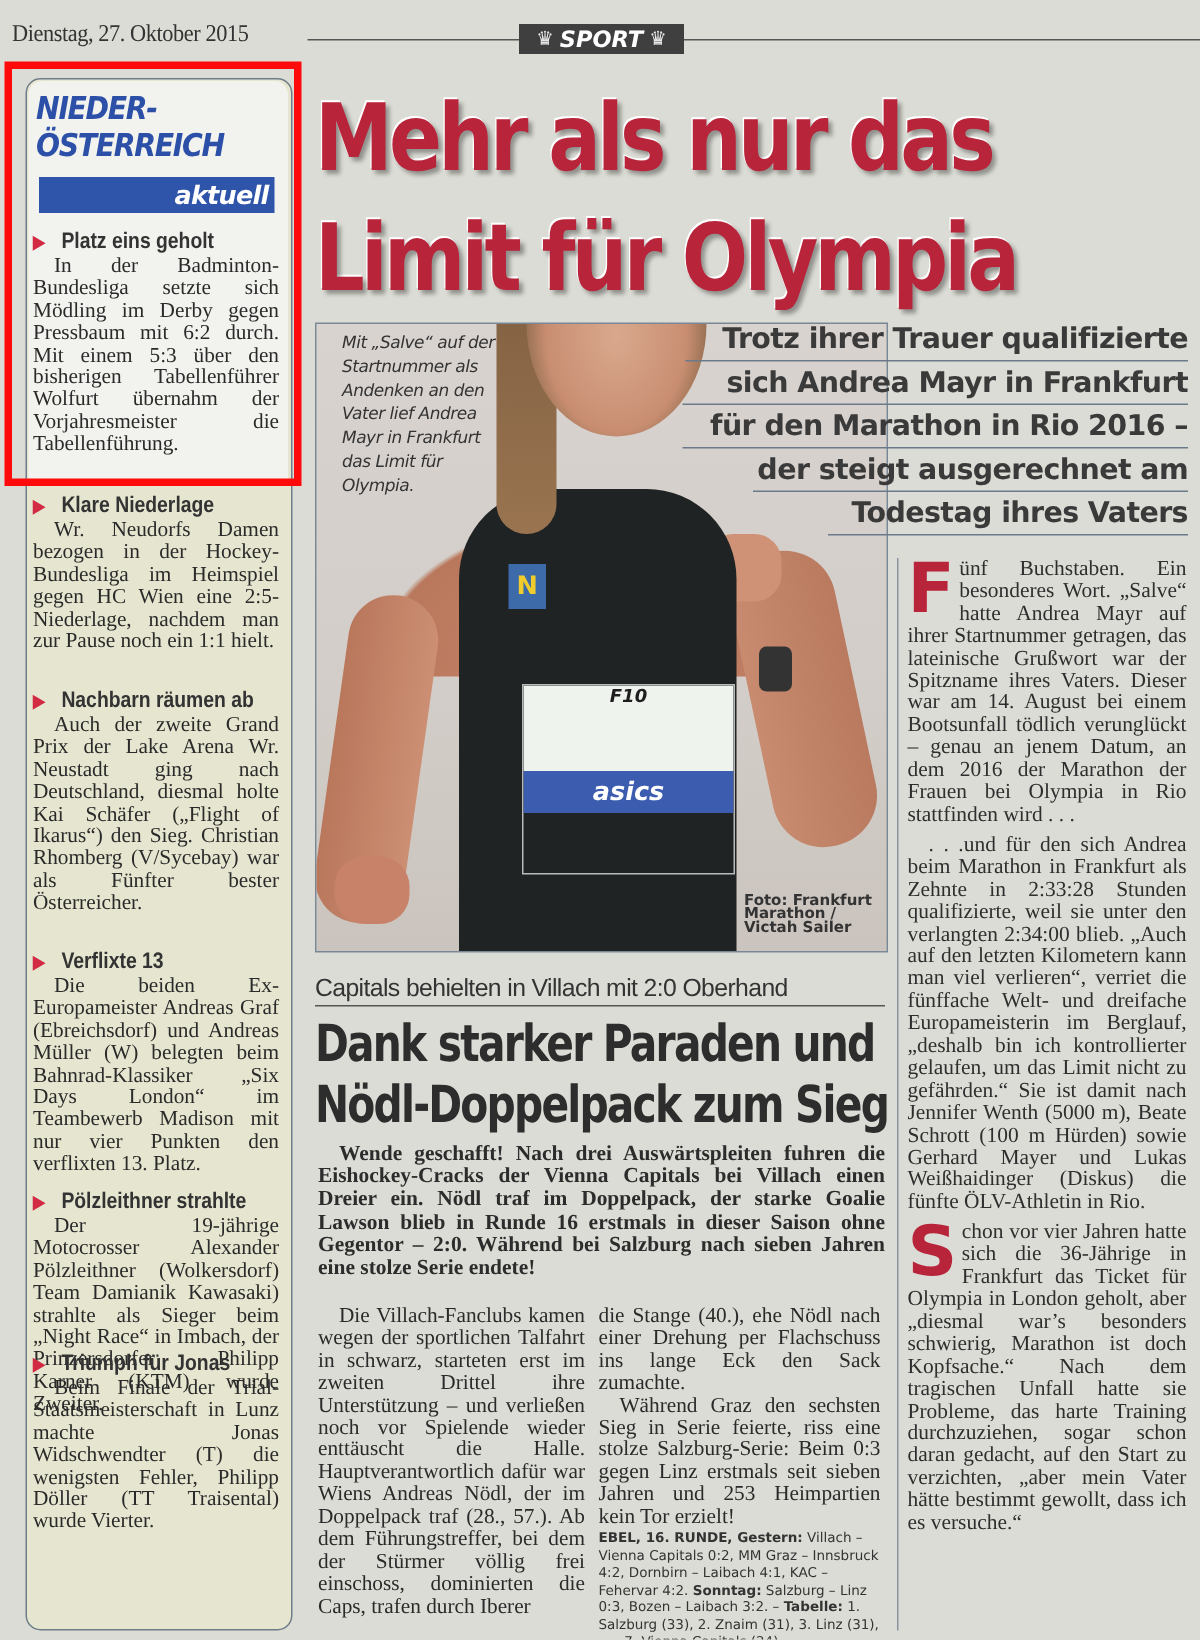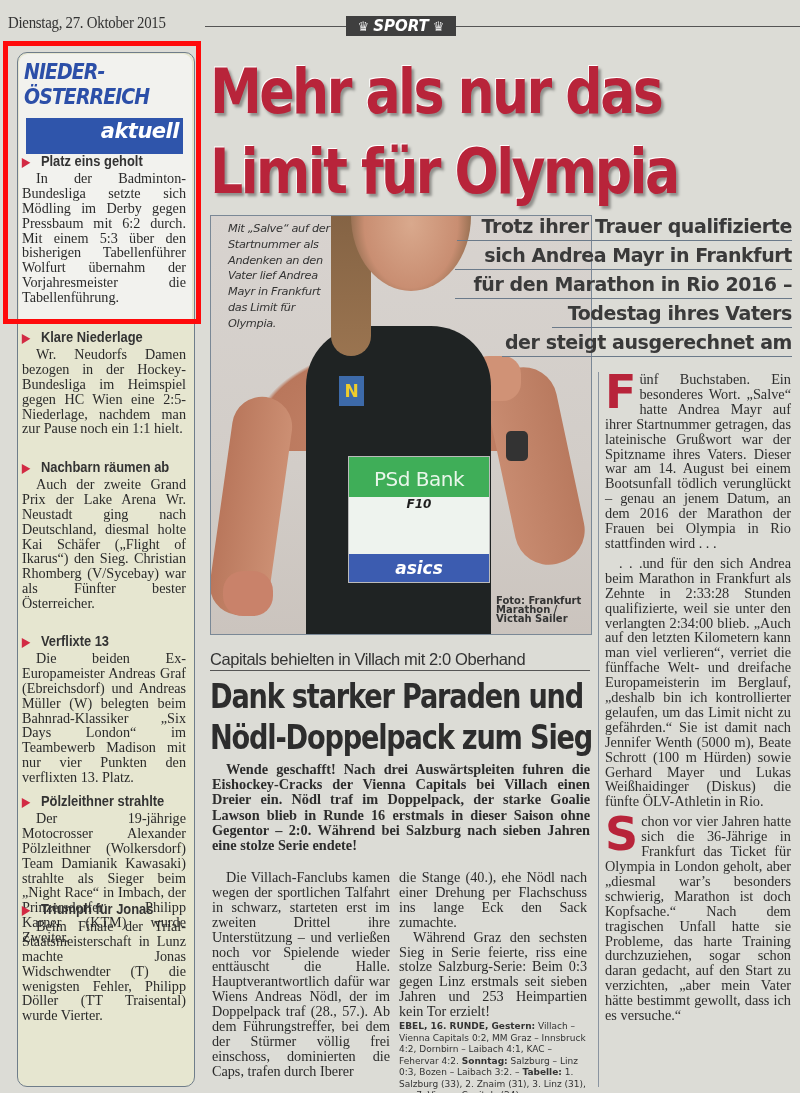--- a/index.html
+++ b/index.html
@@ -30,22 +30,22 @@
   #highlight {
     left:3px; top:41px; width:198px; height:283px;
     border:5px solid #ff0a0a; box-sizing:border-box; z-index:5;
   }
   #region-title {
     left:24px; top:60px; color:#2c4fa8;
     font-family:"DejaVu Sans", sans-serif; font-weight:bold; font-style:italic;
     font-size:21px; line-height:25px; letter-spacing:-1px; transform:scaleX(0.9); transform-origin:left;
   }
   #aktuell-bar {
-    left:26px; top:118px; width:157px; height:36px; background:#2f55ab; color:#fff;
-    font-family:"DejaVu Sans", sans-serif; font-weight:bold; font-style:italic; font-size:21px;
+    left:26px; top:118px; width:157px; height:24px; background:#2f55ab; color:#fff;
+    font-family:"DejaVu Sans", sans-serif; font-weight:bold; font-style:italic; font-size:17px;
     text-align:right; line-height:26px; padding-right:4px; box-sizing:border-box; letter-spacing:-0.5px;
   }
   .side-item { left:22px; width:164px; font-size:14.2px; line-height:14.9px; }
   .side-head {
     font-family:"Liberation Sans", sans-serif; font-weight:bold; font-size:15px;
     color:#333; transform:scaleX(0.86); transform-origin:left; white-space:nowrap; margin-bottom:1px;
   }
   .tri { color:#d22a43; font-size:12px; display:inline-block; width:22px; }
   .side-body { text-align:justify; hyphens:manual; }
   .side-body::first-line { }
@@ -170,21 +170,20 @@
   <div class="abs" id="arm-left"></div>
   <div class="abs" id="fist-left"></div>
   <div class="abs" id="arm-right"></div>
   <div class="abs" id="fist-right"></div>
   <div class="abs" id="watch"></div>
   <div class="abs" id="runner-torso"></div>
   <div class="abs" id="runner-hair"></div>
   <div class="abs" id="runner-head"></div>
   <div class="abs" id="n-logo">N</div>
   <div class="abs" id="bib">
-    <div id="bib-top">PSd Bank</div>
     <div id="bib-mid">
       <span id="bib-num">F10</span>
     </div>
     <div id="bib-bot">asics</div>
   </div>
   <div class="abs" id="photo-caption">Mit „Salve“ auf der Startnummer als Andenken an den Vater lief Andrea Mayr in Frankfurt das Limit für Olympia.</div>
   <div class="abs" id="photo-credit">
     <div>Foto: Frankfurt</div>
     <div>Marathon /</div>
     <div>Victah Sailer</div>
@@ -193,22 +192,22 @@
 
 <div class="abs" id="headline">
   <div>Mehr als nur das</div>
   <div>Limit für Olympia</div>
 </div>
 
 <div class="abs" id="subhead">
   <div class="sub-line" style="width:335px">Trotz ihrer Trauer qualifizierte</div>
   <div class="sub-line" style="width:337px">sich Andrea Mayr in Frankfurt</div>
   <div class="sub-line" style="width:337px">für den Marathon in Rio 2016 –</div>
+  <div class="sub-line" style="width:290px">der steigt ausgerechnet am</div>
   <div class="sub-line" style="width:240px">Todestag ihres Vaters</div>
-  <div class="sub-line" style="width:290px">der steigt ausgerechnet am</div>
 </div>
 
 <div class="abs" id="right-rule"></div>
 <div class="abs" id="right-col">
   <p class="para"><span class="dropcap">F</span><span>ünf Buchstaben. Ein besonderes Wort. „Salve“ hatte Andrea Mayr auf ihrer Startnummer getragen, das lateinische Grußwort war der Spitzname ihres Vaters. Dieser war am 14. August bei einem Bootsunfall tödlich verunglückt – genau an jenem Datum, an dem 2016 der Marathon der Frauen bei Olympia in Rio stattfinden wird . . .</span></p>
   <p class="para indent">. . .und für den sich Andrea beim Marathon in Frankfurt als Zehnte in 2:33:28 Stunden qualifizierte, weil sie unter den verlangten 2:34:00 blieb. „Auch auf den letzten Kilometern kann man viel verlieren“, verriet die fünffache Welt- und dreifache Europameisterin im Berglauf, „deshalb bin ich kontrollierter gelaufen, um das Limit nicht zu gefährden.“ Sie ist damit nach Jennifer Wenth (5000 m), Beate Schrott (100 m Hürden) sowie Gerhard Mayer und Lukas Weißhaidinger (Diskus) die fünfte ÖLV-Athletin in Rio.</p>
   <p class="para"><span class="dropcap">S</span><span>chon vor vier Jahren hatte sich die 36-Jährige in Frankfurt das Ticket für Olympia in London geholt, aber „diesmal war’s besonders schwierig, Marathon ist doch Kopfsache.“ Nach dem tragischen Unfall hatte sie Probleme, das harte Training durchzuziehen, sogar schon daran gedacht, auf den Start zu verzichten, „aber mein Vater hätte bestimmt gewollt, dass ich es versuche.“</span></p>
 </div>
 
 <div class="abs" id="kicker">Capitals behielten in Villach mit 2:0 Oberhand</div>

